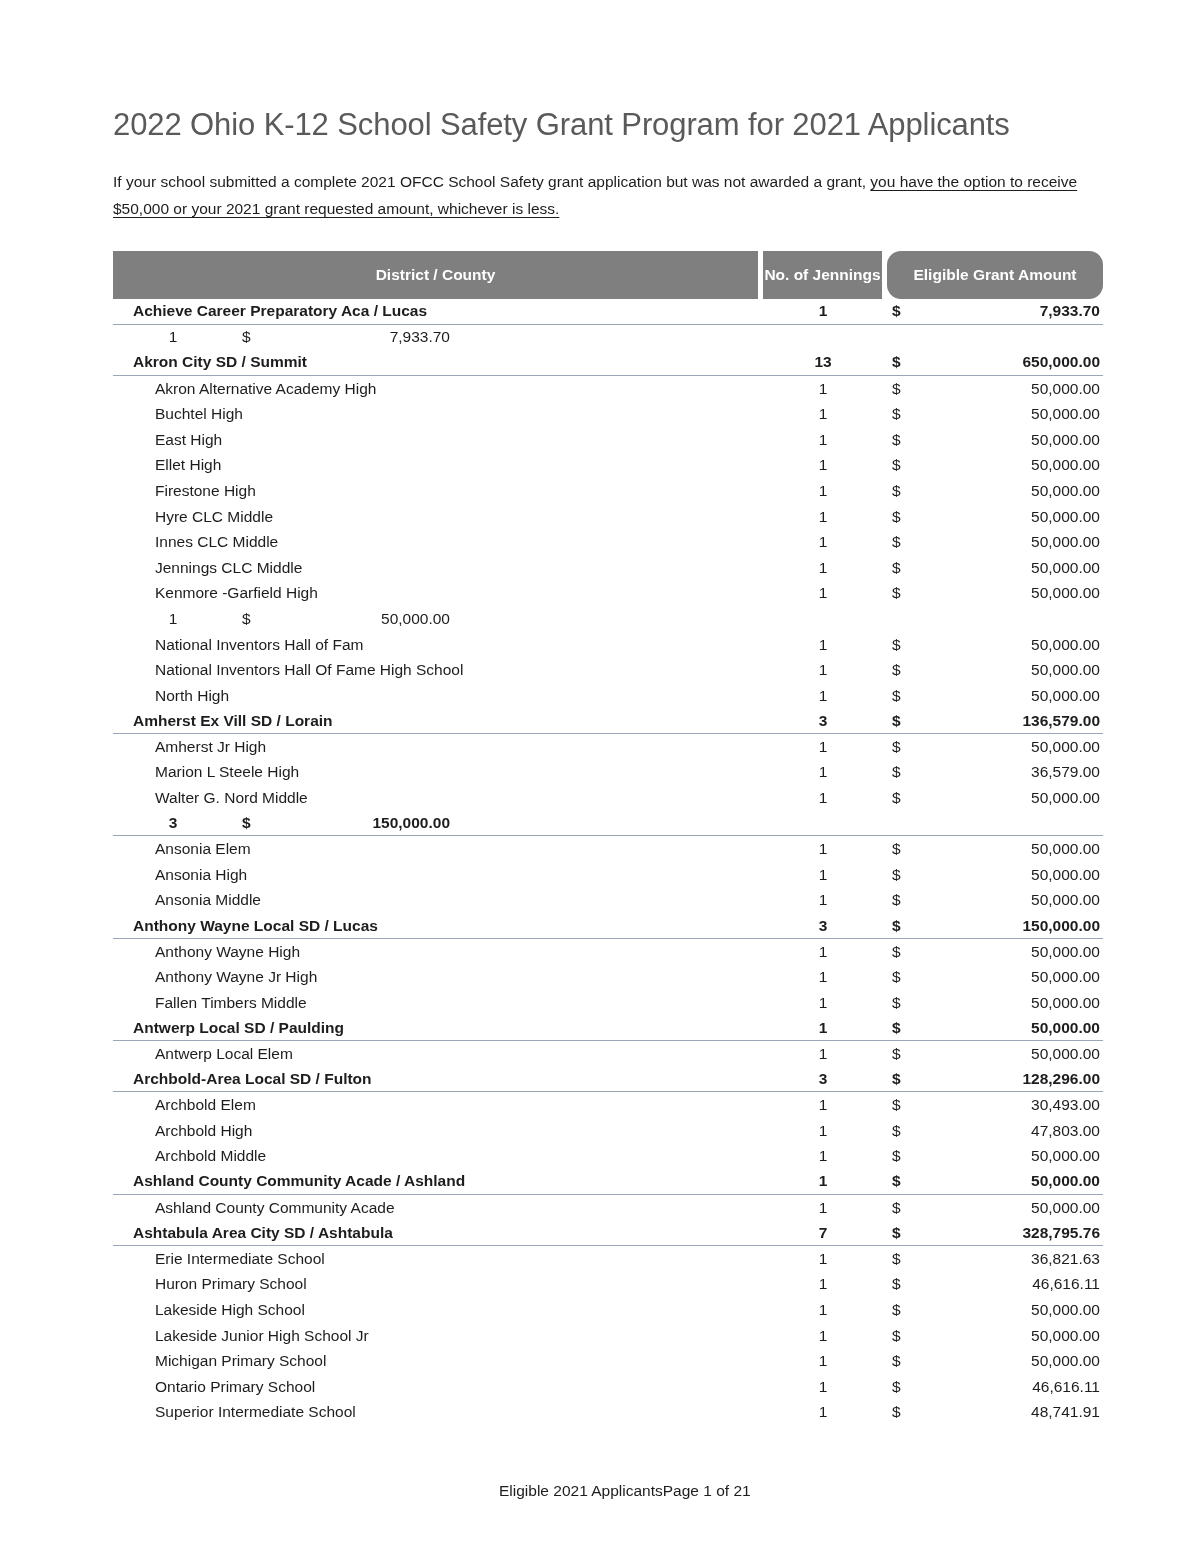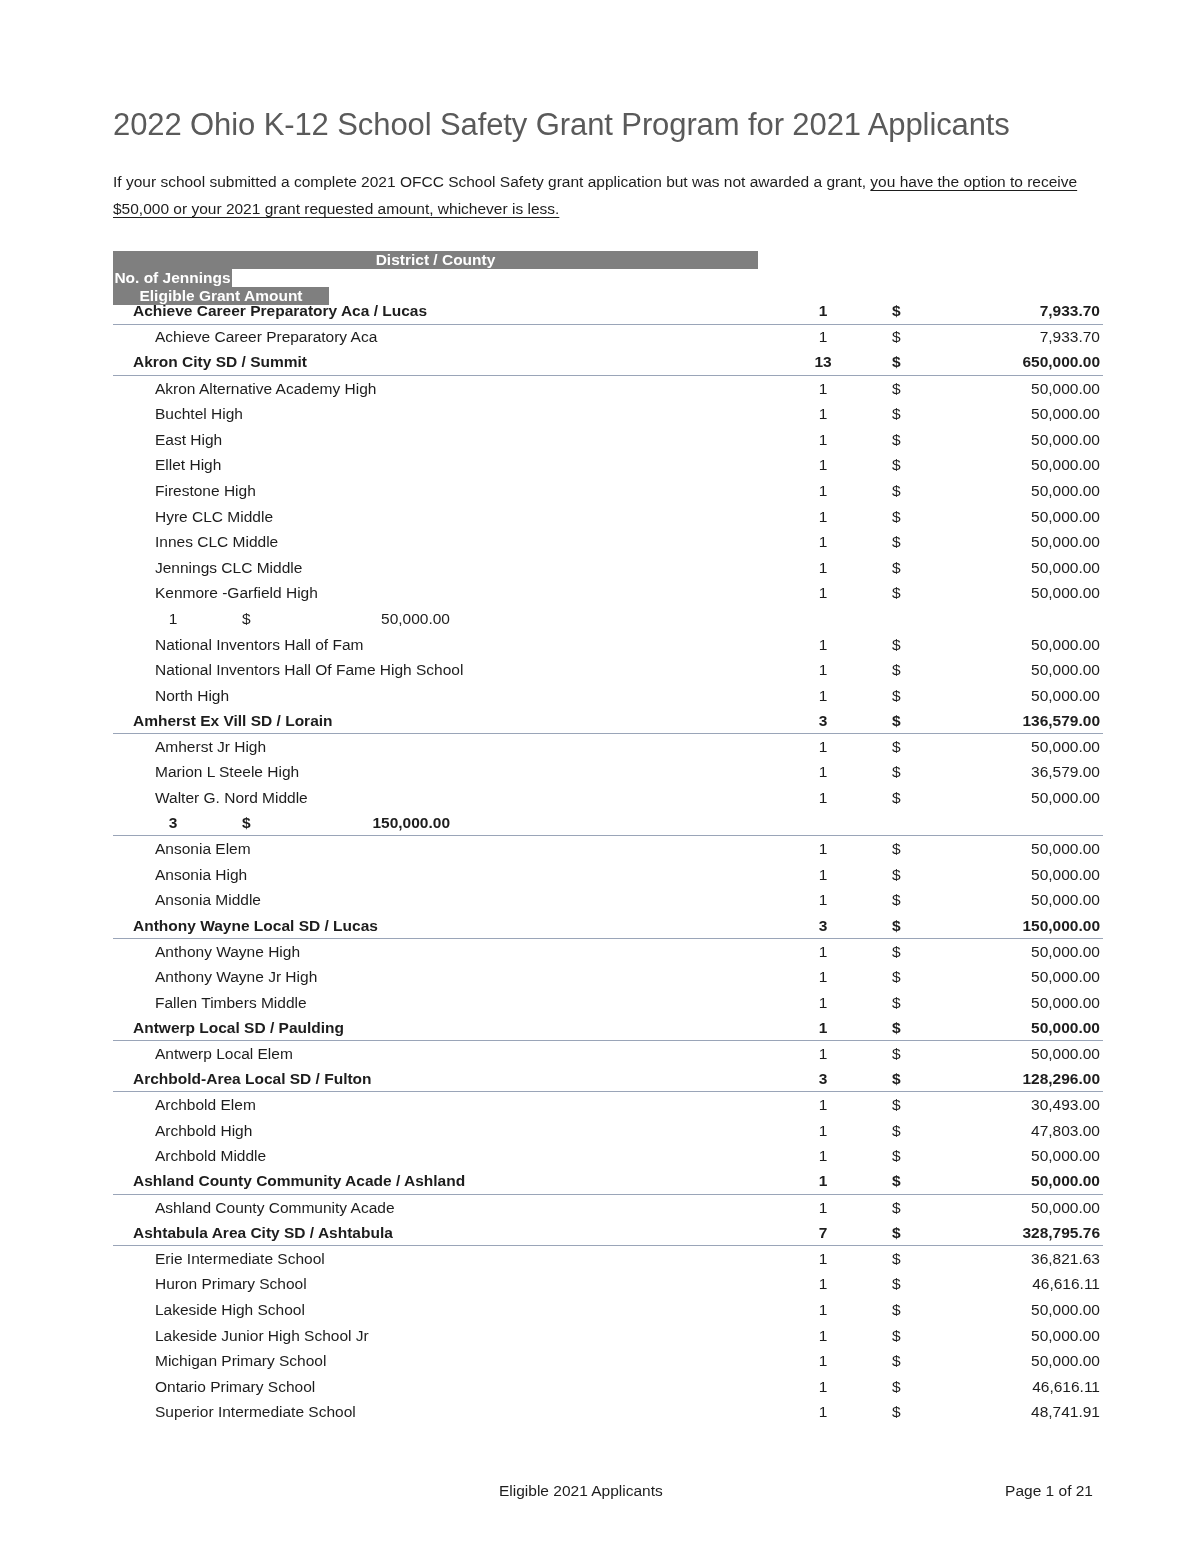--- a/index.html
+++ b/index.html
@@ -53,35 +53,35 @@
 
   
   .table-wrap {
     margin-top: 29px;
     width: 990px;
   }
 
   .thead {
     display: flex;
     height: 48px;
-    flex-direction: column;
+    gap: 5px;
   }
   .th {
     background: #7f7f7f;
     color: #ffffff;
     font-size: 15.5px;
     font-weight: bold;
     display: flex;
     align-items: center;
     justify-content: center;
     box-sizing: border-box;
   }
   .th-district { width: 645px; }
   .th-schools  { width: 119px; }
-  .th-amount   { width: 216px; }
+  .th-amount   { width: 216px; border-radius: 14px; }
 
   .trow {
     display: flex;
     align-items: center;
     height: 25.6px;
     box-sizing: border-box;
     width: 990px;
   }
   
   .trow.district {
@@ -139,24 +139,23 @@
   }
   .trow.district .c-amount { font-weight: bold; }
 
   
   .footer {
     position: absolute;
     left: 103px;
     top: 1482px;
     width: 990px;
     display: flex;
-    justify-content: space-between;
+    justify-content: flex-start;
     font-size: 15.5px;
     color: #1d1d1d;
-    gap: 28px;
   }
   .footer .f-left { margin-left: 396px; }
   .footer .f-right { }
 </style>
 </head>
 <body>
 
 <div class="page">
   <div class="content">
 
@@ -177,21 +176,20 @@
       <div id="tbody">
           <div class="trow district first-district">
             <div class="c-name">Achieve Career Preparatory Aca /  Lucas</div>
             <div class="c-schools">1</div>
             <div class="c-amount">
               <span class="dollar">$</span>
               <span class="val">7,933.70</span>
             </div>
           </div>
           <div class="trow school">
-            <div class="c-name">Achieve Career Preparatory Aca</div>
             <div class="c-schools">1</div>
             <div class="c-amount">
               <span class="dollar">$</span>
               <span class="val">7,933.70</span>
             </div>
           </div>
           <div class="trow district">
             <div class="c-name">Akron City SD /  Summit</div>
             <div class="c-schools">13</div>
             <div class="c-amount">

